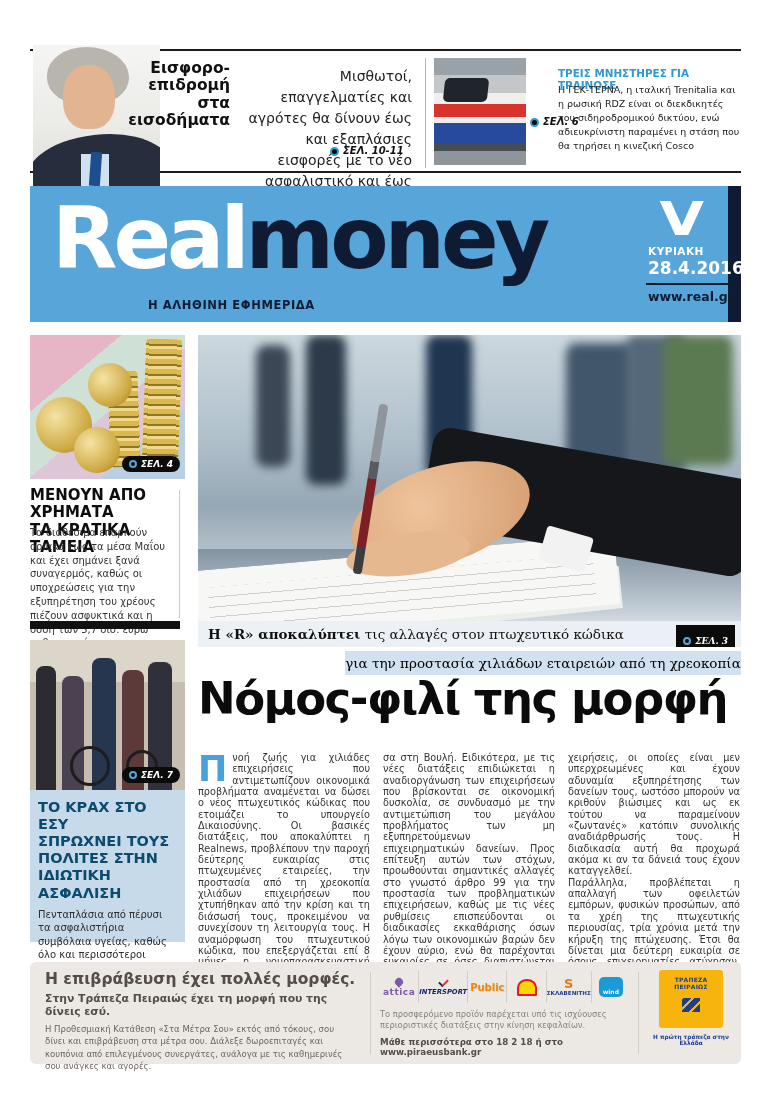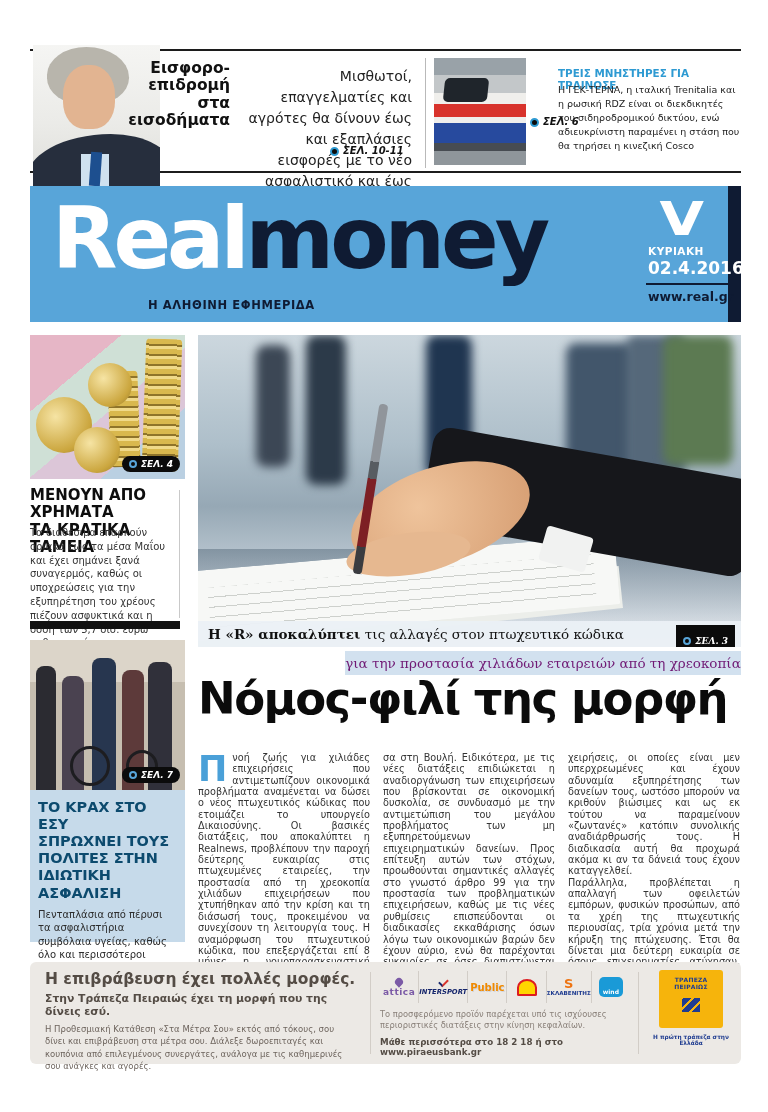--- a/index.html
+++ b/index.html
@@ -108,21 +108,21 @@
   .fingers{position:absolute;left:148px;top:198px;width:125px;height:42px;background:#e6b890;border-radius:50%;transform:rotate(-8deg);}
   .pen{position:absolute;left:168px;top:68px;width:9px;height:172px;border-radius:4px;transform:rotate(9deg);
        background:linear-gradient(180deg,#90959b 0 34%,#585c61 34% 44%,#7d1f24 44% 84%,#3a3c40 84% 100%);}
 
   .kicker1{position:absolute;left:0;right:0;bottom:0;height:26px;background:rgba(235,240,245,.95);
            font-family:"DejaVu Serif","Liberation Serif",serif;font-size:13.5px;line-height:26px;color:#111;
            padding-left:10px;box-sizing:border-box;}
   .kicker1 .kb{font-weight:700;}
   .kicker1 .badge{right:6px;top:4px;bottom:auto;}
   .kicker2{position:absolute;left:345px;top:651px;width:396px;height:24px;background:#D2E1EF;
-           font-family:"DejaVu Serif","Liberation Serif",serif;font-size:13.5px;line-height:24px;color:#701a75;
+           font-family:"DejaVu Serif","Liberation Serif",serif;font-size:13.5px;line-height:24px;color:#000000;
            text-align:center;}
   .headline-main{position:absolute;left:198px;top:676px;width:543px;font-size:45px;line-height:1.02;
                  font-weight:900;letter-spacing:-1.5px;color:#0b0b0b;}
 
   .col{position:absolute;top:752px;width:172px;height:205px;font-size:9.7px;line-height:1.17;
        text-align:justify;color:#343434;margin:0;}
   .col1{left:198px;} .col2{left:383px;} .col3{left:568px;white-space:pre-line;}
   .dropcap{float:left;font-size:35px;line-height:30px;font-weight:800;color:#4AA0D8;padding:2px 5px 0 0;}
 
   
@@ -194,21 +194,21 @@
   </div>
   <div class="tr-headline">ΤΡΕΙΣ ΜΝΗΣΤΗΡΕΣ ΓΙΑ ΤΡΑΙΝΟΣΕ</div>
   <div class="tr-summary">Η ΓΕΚ-ΤΕΡΝΑ, η ιταλική Trenitalia και η ρωσική RDZ είναι οι διεκδικητές του σιδηροδρομικού δικτύου, ενώ αδιευκρίνιστη παραμένει η στάση που θα τηρήσει η κινεζική Cosco</div>
 
   <div class="masthead">
     <div class="mast-edge"></div>
     <div class="mast-title"><span class="t-white">Real</span><span class="t-dark">money</span></div>
     <div class="mast-tagline">Η ΑΛΗΘΙΝΗ ΕΦΗΜΕΡΙΔΑ</div>
     <div class="v-logo">V</div>
     <div class="mast-day">ΚΥΡΙΑΚΗ</div>
-    <div class="mast-date">02.4.2016</div>
+    <div class="mast-date">28.4.2016</div>
     <div class="mast-hline"></div>
     <div class="mast-url">www.real.gr</div>
   </div>
 
   <div class="coins">
     <div class="stack st1"></div>
     <div class="stack st2"></div>
     <div class="coin c1"></div>
     <div class="coin c2"></div>
     <div class="coin c3"></div>

